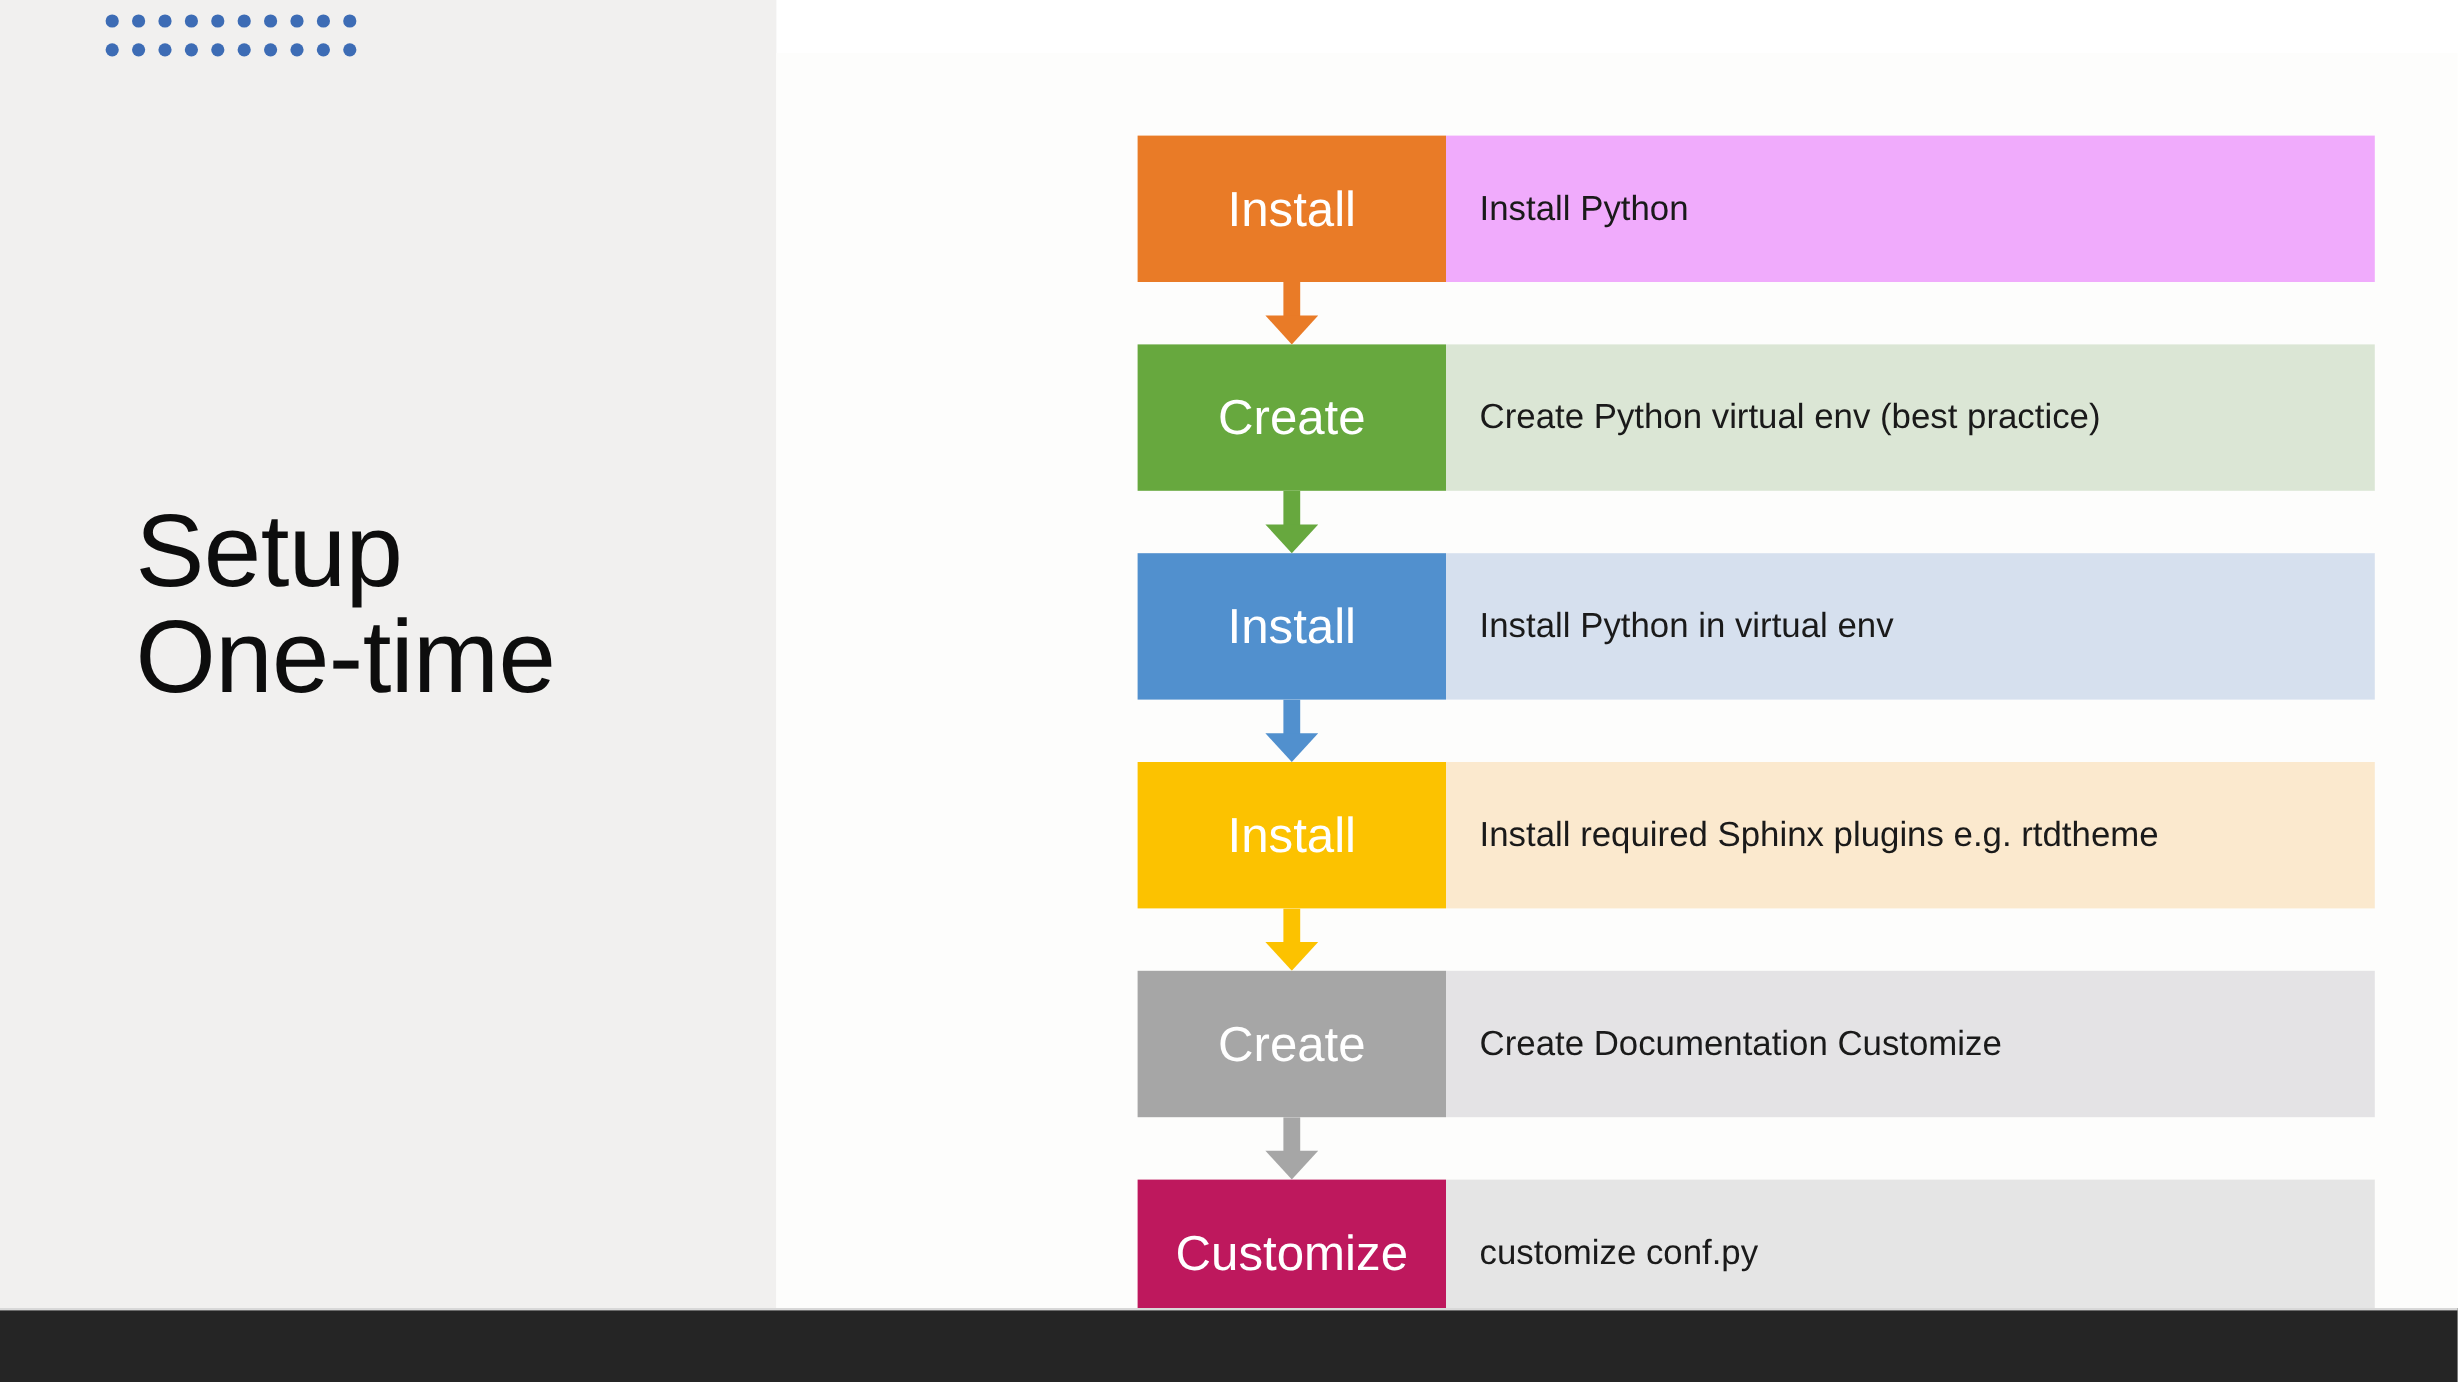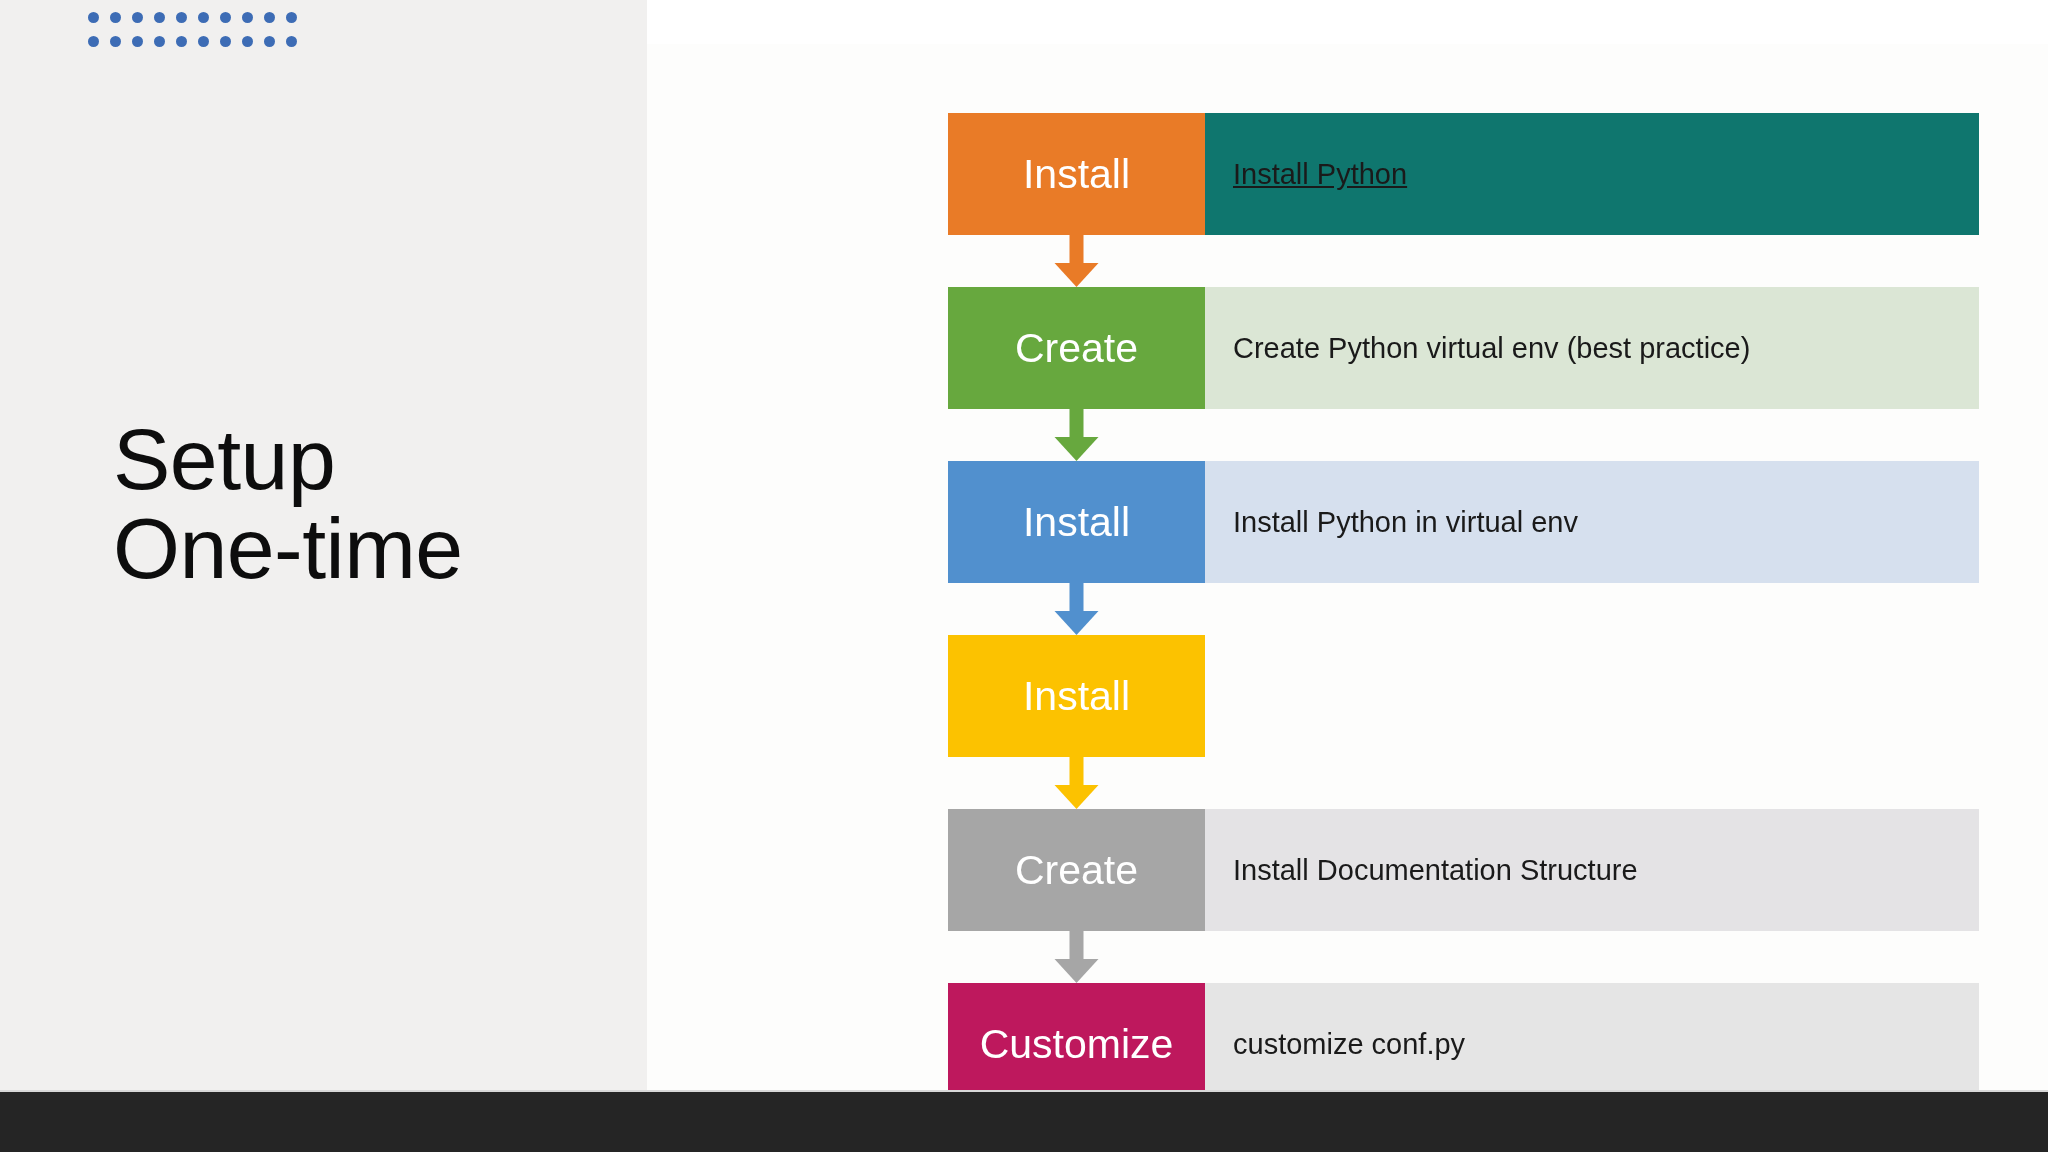--- a/index.html
+++ b/index.html
@@ -172,21 +172,21 @@
     <div id="title-block">
         <div class="title-line">Setup</div>
         <div class="title-line">One-time</div>
       </div>
 
   </div>
 
   <div id="flow">
       <div class="flow-row" style="top: 69px;">
         <div class="flow-key" style="background: rgb(233, 123, 39);">Install</div>
-        <div class="flow-desc" style="background: #0f766e; text-decoration: underline;">Install Python</div>
+        <div class="flow-desc" style="background: #f0abfc;">Install Python</div>
       </div>
       <div class="connector" style="top: 191px; left: 301px;">
         <svg width="1031" height="52" viewBox="0 0 1031 52">
           <rect x="121.5" y="0" width="14" height="30" fill="#e97b27"></rect>
           <polygon points="106.5,28 150.5,28 128.5,52" fill="#e97b27"></polygon>
         </svg>
       </div>
       <div class="flow-row" style="top: 243px;">
         <div class="flow-key" style="background: rgb(103, 168, 62);">Create</div>
         <div class="flow-desc" style="background: rgb(219, 230, 213);">Create Python virtual env (best practice)</div>
@@ -202,30 +202,31 @@
         <div class="flow-desc" style="background: rgb(214, 224, 238);">Install Python in virtual env</div>
       </div>
       <div class="connector" style="top: 539px; left: 301px;">
         <svg width="1031" height="52" viewBox="0 0 1031 52">
           <rect x="121.5" y="0" width="14" height="30" fill="#5190ce"></rect>
           <polygon points="106.5,28 150.5,28 128.5,52" fill="#5190ce"></polygon>
         </svg>
       </div>
       <div class="flow-row" style="top: 591px;">
         <div class="flow-key" style="background: rgb(252, 194, 0);">Install</div>
+        <div class="flow-desc" style="background: rgb(251, 233, 206);">Install required Sphinx plugins e.g. rtdtheme</div>
       </div>
       <div class="connector" style="top: 713px; left: 301px;">
         <svg width="1031" height="52" viewBox="0 0 1031 52">
           <rect x="121.5" y="0" width="14" height="30" fill="#fcc200"></rect>
           <polygon points="106.5,28 150.5,28 128.5,52" fill="#fcc200"></polygon>
         </svg>
       </div>
       <div class="flow-row" style="top: 765px;">
         <div class="flow-key" style="background: rgb(166, 166, 166);">Create</div>
-        <div class="flow-desc" style="background: rgb(228, 227, 229);">Install Documentation Structure</div>
+        <div class="flow-desc" style="background: rgb(228, 227, 229);">Create Documentation Customize</div>
       </div>
       <div class="connector" style="top: 887px; left: 301px;">
         <svg width="1031" height="52" viewBox="0 0 1031 52">
           <rect x="121.5" y="0" width="14" height="30" fill="#a6a6a6"></rect>
           <polygon points="106.5,28 150.5,28 128.5,52" fill="#a6a6a6"></polygon>
         </svg>
       </div>
       <div class="flow-row" style="top: 939px;">
         <div class="flow-key" style="background: #be185d;">Customize</div>
         <div class="flow-desc" style="background: #e5e5e5;">customize conf.py</div>

